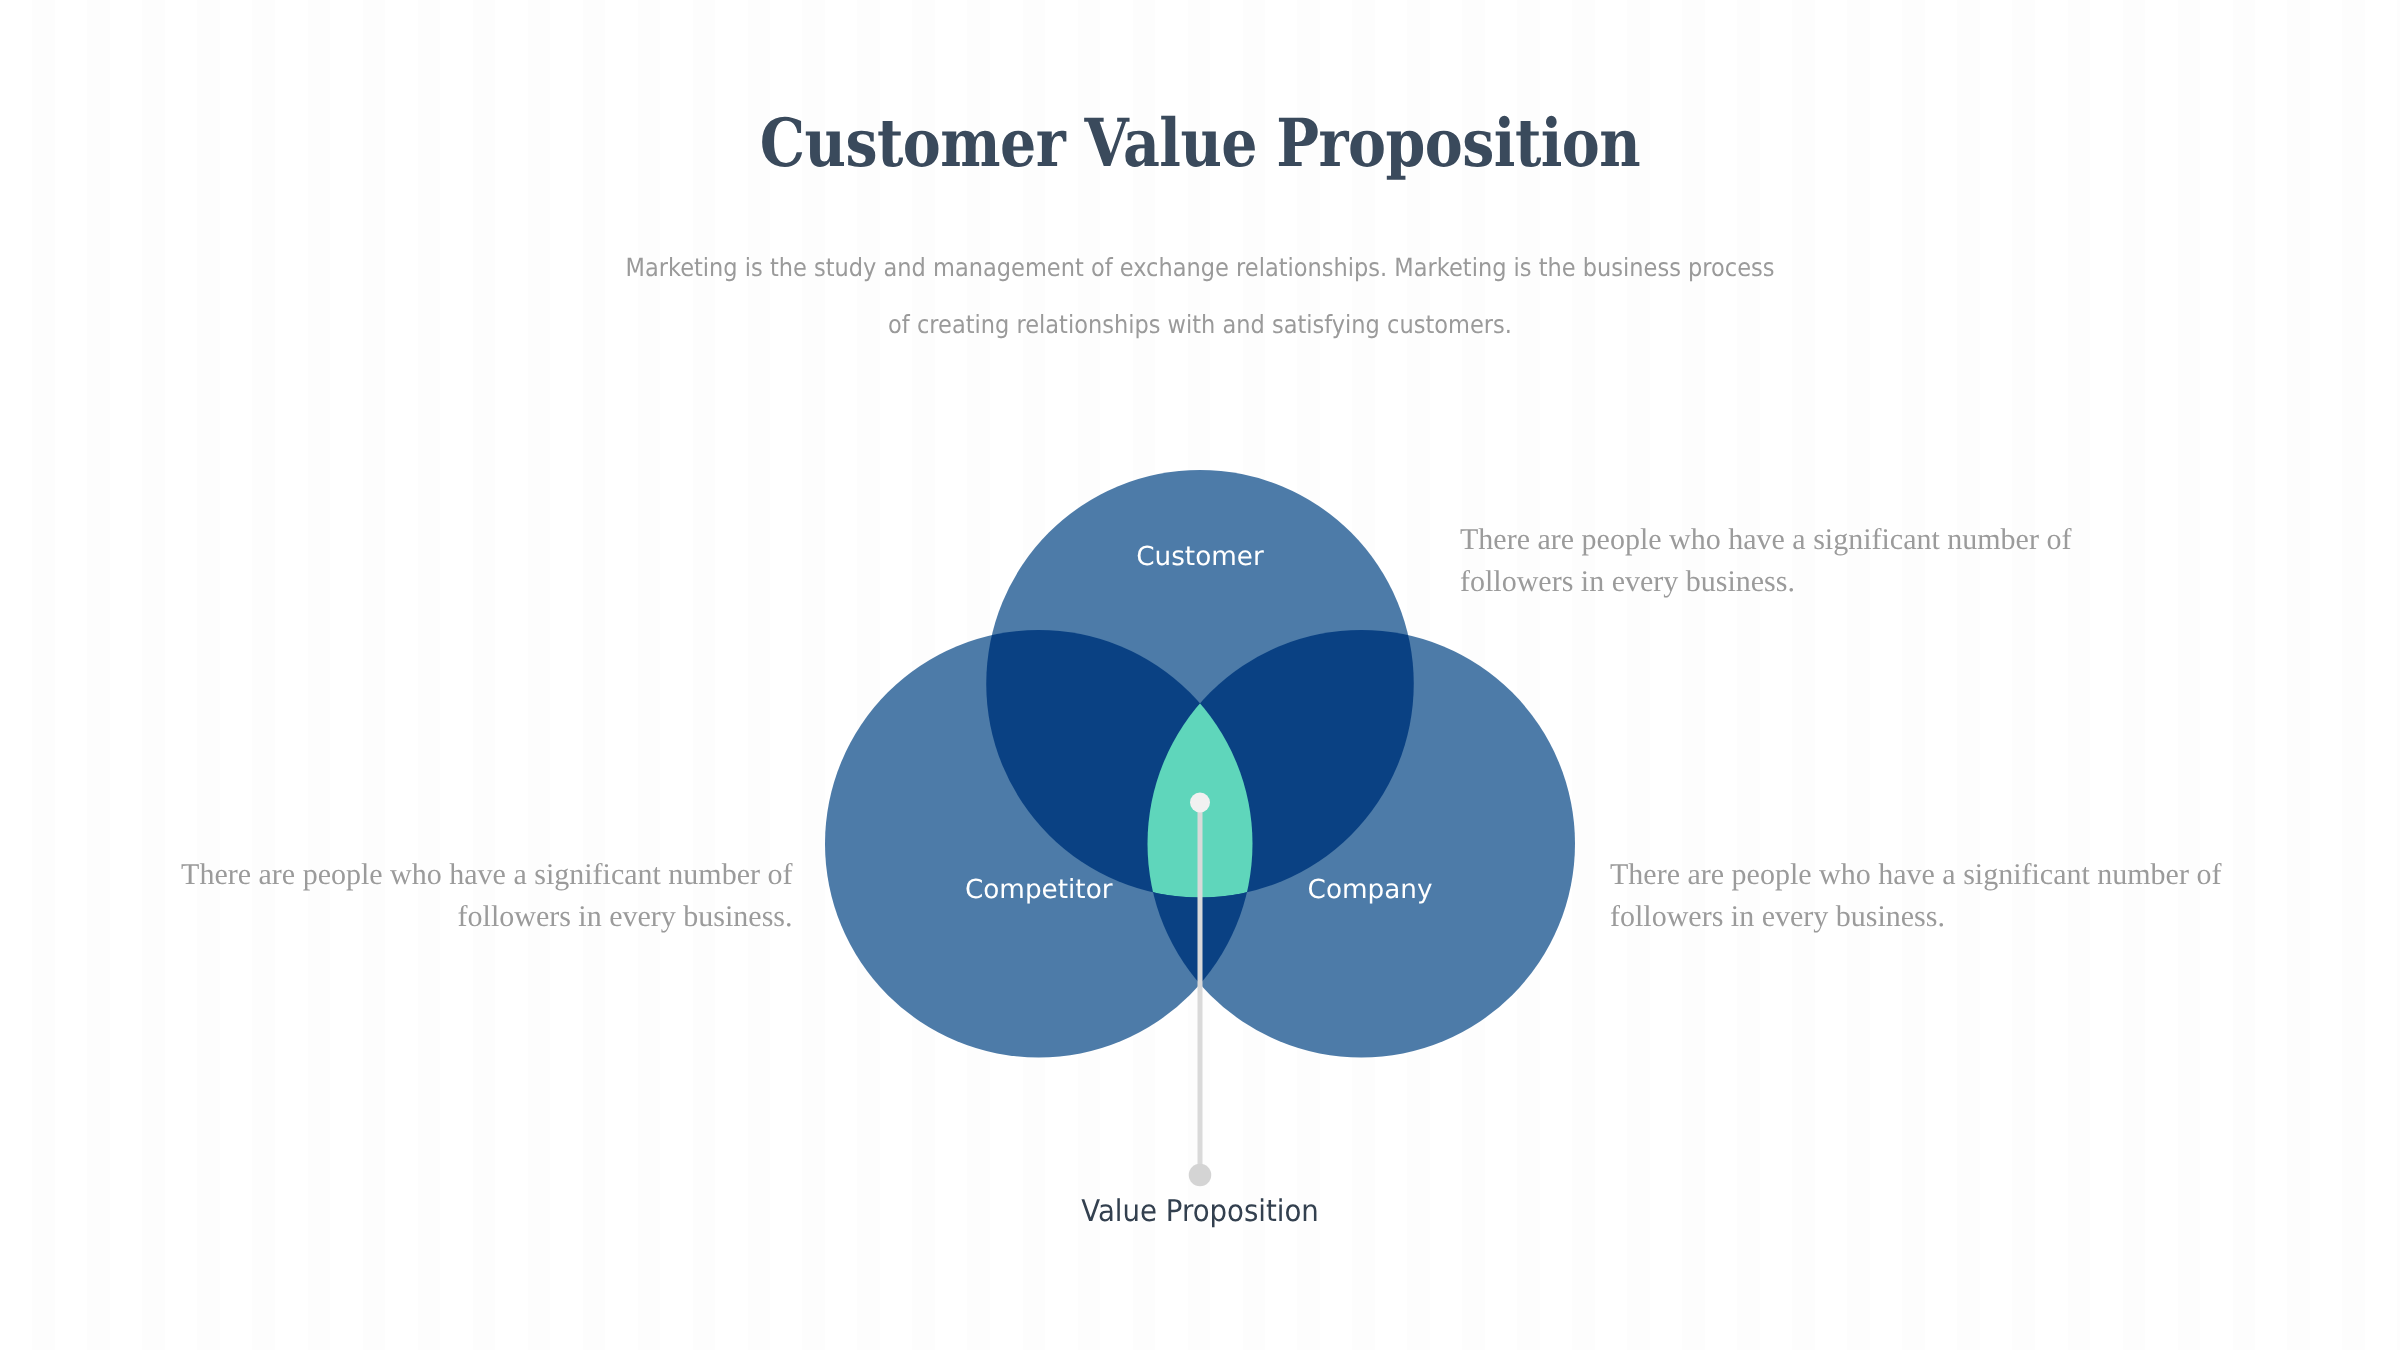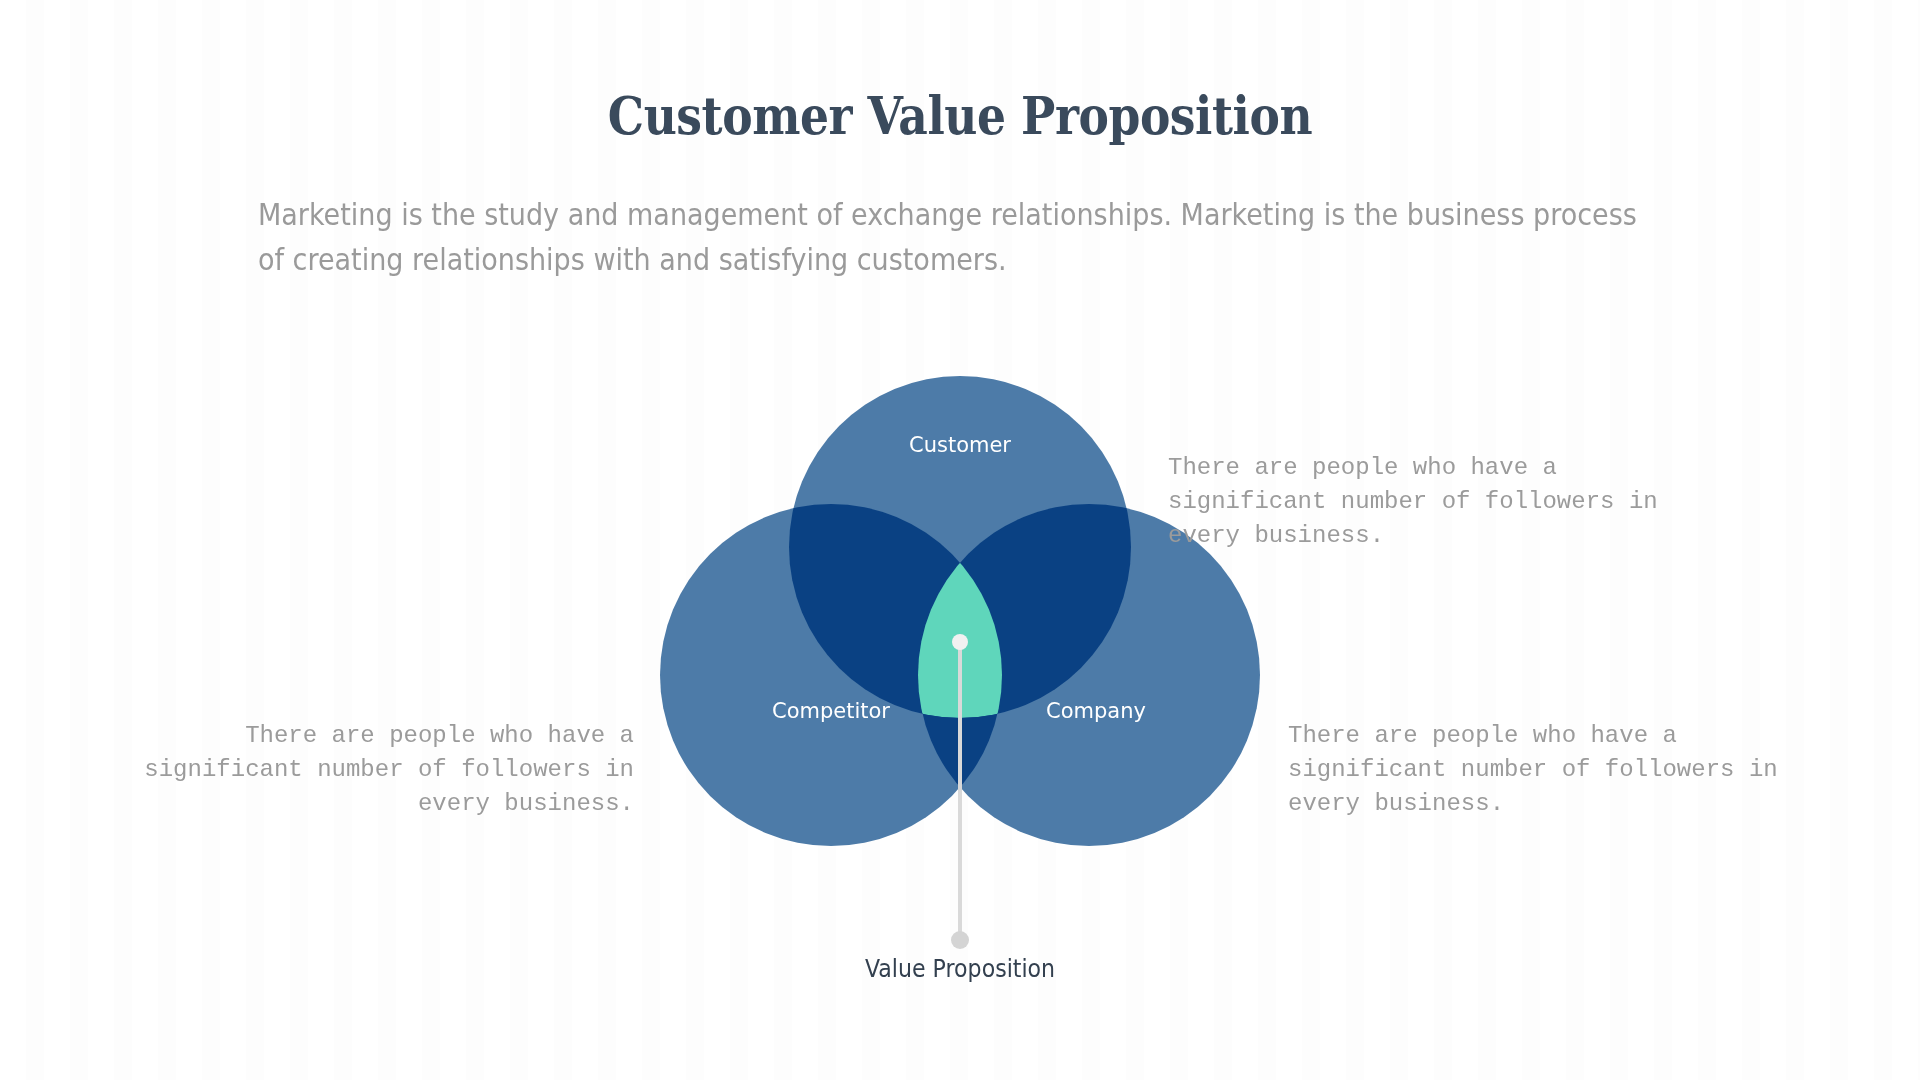--- a/index.html
+++ b/index.html
@@ -49,21 +49,22 @@
     transform-origin: 50% 50%;
     white-space: nowrap;
   }
 
   #page-subtitle {
     position: absolute;
     top: 192px;
     left: 50%;
     transform: translateX(-50%);
     width: 1560px;
-    font-size: 30px;
+    text-align: center;
+    font-size: 20px;
     line-height: 45px;
     color: #9a9a9a;
     font-family: "DejaVu Sans", sans-serif;
   }
   #page-subtitle .sub-line {
     display: block;
     transform: scaleX(0.9);
   }
 
   
@@ -90,26 +91,25 @@
     transform: translateX(-50%) scaleX(0.92);
     font-family: "DejaVu Sans", sans-serif;
     font-size: 24px;
     color: #33404f;
     white-space: nowrap;
   }
 
   
   .desc-block {
     position: absolute;
-    font-family: Liberation Mono, monospace;
+    font-family: Liberation Serif, serif;
     font-size: 24px;
     line-height: 34px;
     color: #9b9b9b;
     width: 560px;
-    margin-top: 36px;
   }
   #desc-customer  { left: 1168px; top: 415px; text-align: left; }
   #desc-company   { left: 1288px; top: 683px; text-align: left; }
   #desc-competitor{ left:   74px; top: 683px; text-align: right; }
 </style>
 </head>
 <body>
 
 <div id="slide">
 

